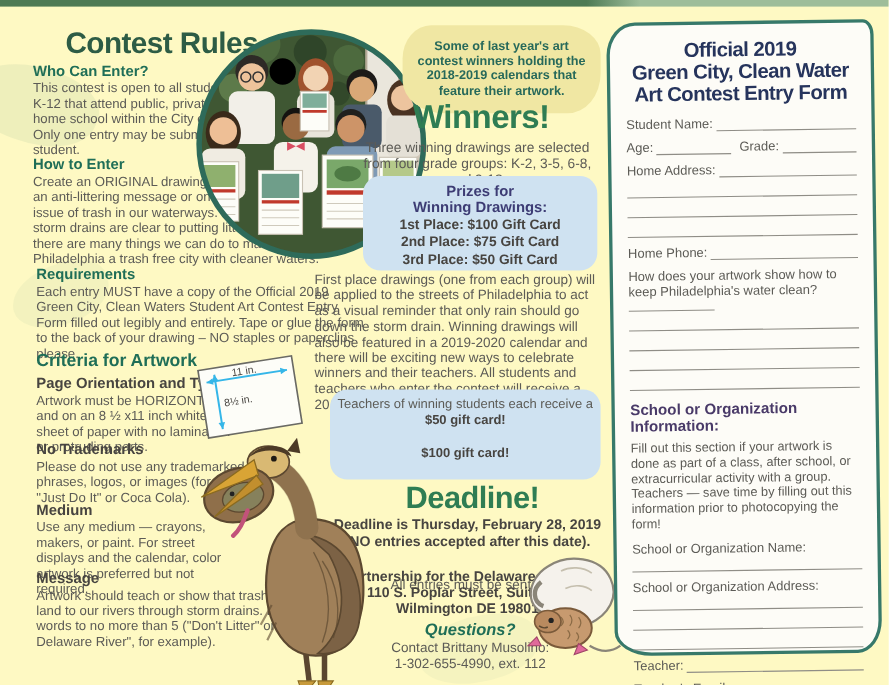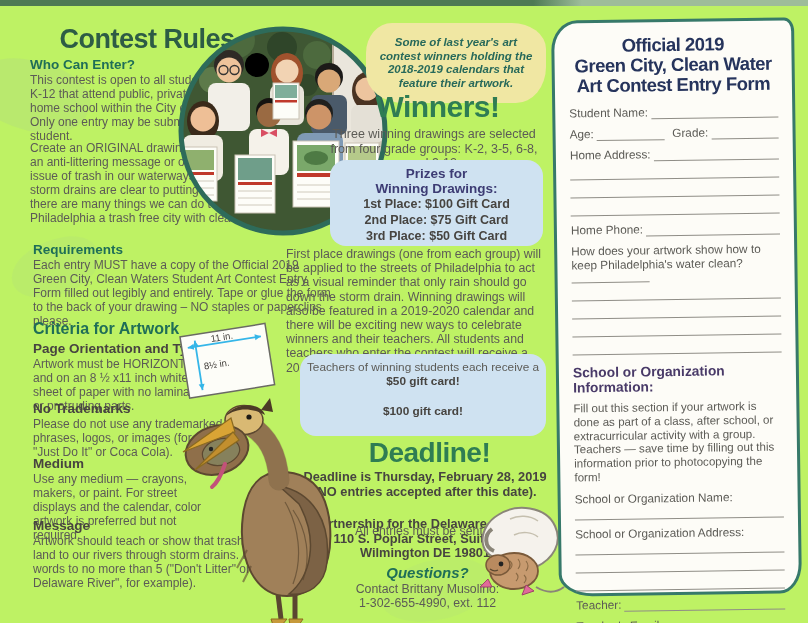--- a/index.html
+++ b/index.html
@@ -1,18 +1,18 @@
 <!DOCTYPE html>
 <html><head>
 <meta charset="utf-8">
 <style>
   * { margin:0; padding:0; box-sizing:border-box; }
   html,body { width:808px; height:623px; }
   body { font-family:"Liberation Sans", sans-serif; overflow:hidden; }
-  #flyer { position:relative; width:808px; height:623px; background:#bef264; overflow:hidden; }
+  #flyer { position:relative; width:808px; height:623px; background:#fef9c3; overflow:hidden; }
   .leaf { position:absolute; background:#a8c49a; opacity:.18; border-radius:60% 40% 55% 45%; }
   #topstrip { position:absolute; top:0; left:0; width:808px; height:6px;
               background:linear-gradient(to right,#4e7a54 0 66%,#9ebd9a 72% 100%); }
 
   
   .big-title { position:absolute; color:#2d5c45; font-weight:800; letter-spacing:-.5px; }
   #contest-rules { left:52px; top:24px; width:190px; font-size:27px; text-align:center; }
   .sec { position:absolute; }
   .sec h3 { color:#1f6e57; font-size:13.5px; font-weight:800; margin-bottom:2px; }
   .sec h3.dark { color:#474440; }
@@ -20,21 +20,21 @@
   .sec p { color:#5c5b56; font-size:12px; line-height:13.9px; }
 
   
   #paper-diagram { position:absolute; left:176px; top:318px; width:100px; height:82px; }
 
   
   #photo-wrap { position:absolute; left:177px; top:25px; width:212px; height:212px; }
   #bubble { position:absolute; left:366px; top:23px; width:180px; height:80px;
             background:#f0e7a3; border-radius:26px 34px 30px 38px/30px 26px 36px 30px;
             display:flex; align-items:center; justify-content:center; padding:6px 10px; }
-  #bubble p { color:#27695a; font-size:11.5px; font-weight:bold; font-style:italic; line-height:13.5px; text-align:center; }
+  #bubble p { color:#27695a; font-size:11.5px; font-weight:bold; line-height:13.5px; text-align:center; }
   #winners-title { left:330px; top:90px; width:215px; font-size:30px; color:#2f7d53; text-align:center; }
   #winners-body { position:absolute; left:322px; top:127px; width:224px; color:#5c5b56;
                   font-size:12.5px; line-height:14.5px; text-align:center; }
   .bluebox { position:absolute; background:#cfe2f1; border-radius:16px; text-align:center; }
   #prizes-box { left:330px; top:160px; width:213px; height:86px; padding:6px 4px; }
   #prizes-box .ptitle { color:#3d3c74; font-weight:800; font-size:13.5px; line-height:15px; }
   #prizes-box .pline { color:#474440; font-weight:bold; font-size:12.5px; line-height:16px; }
   #firstplace-par { position:absolute; left:286px; top:247px; width:263px; color:#5c5b56;
                     font-size:12.3px; line-height:14.2px; }
   #bonus-box { left:300px; top:354px; width:246px; height:82px; padding:7px 2px; }
@@ -78,20 +78,21 @@
   <div class="leaf" style="left:380px;top:560px;width:110px;height:60px;transform:rotate(-8deg);opacity:.10"></div>
 
   <h1 id="contest-rules" class="big-title">Contest Rules</h1>
 
   <div class="sec" style="left:30px;top:57px;width:240px">
     <h3>Who Can Enter?</h3>
     <p>This contest is open to all students in grades K-12 that attend public, private, cyber or home school within the City of Philadelphia. Only one entry may be submitted per student.</p>
   </div>
 
   <div class="sec" style="left:30px;top:142px;width:272px">
+    <h3>How to Enter</h3>
     <p>Create an ORIGINAL drawing that specifically has an anti-littering message or one that depicts the issue of trash in our waterways. From making sure storm drains are clear to putting litter in trash cans, there are many things we can do to make Philadelphia a trash free city with cleaner waters.</p>
   </div>
 
   <div class="sec" style="left:33px;top:242px;width:300px">
     <h3>Requirements</h3>
     <p>Each entry MUST have a copy of the Official 2019 Green City, Clean Waters Student Art Contest Entry Form filled out legibly and entirely. Tape or glue the form to the back of your drawing – NO staples or paperclips please.</p>
   </div>
 
   <div class="sec" style="left:33px;top:320px;width:220px">
     <h3 class="mid">Criteria for Artwork</h3>

